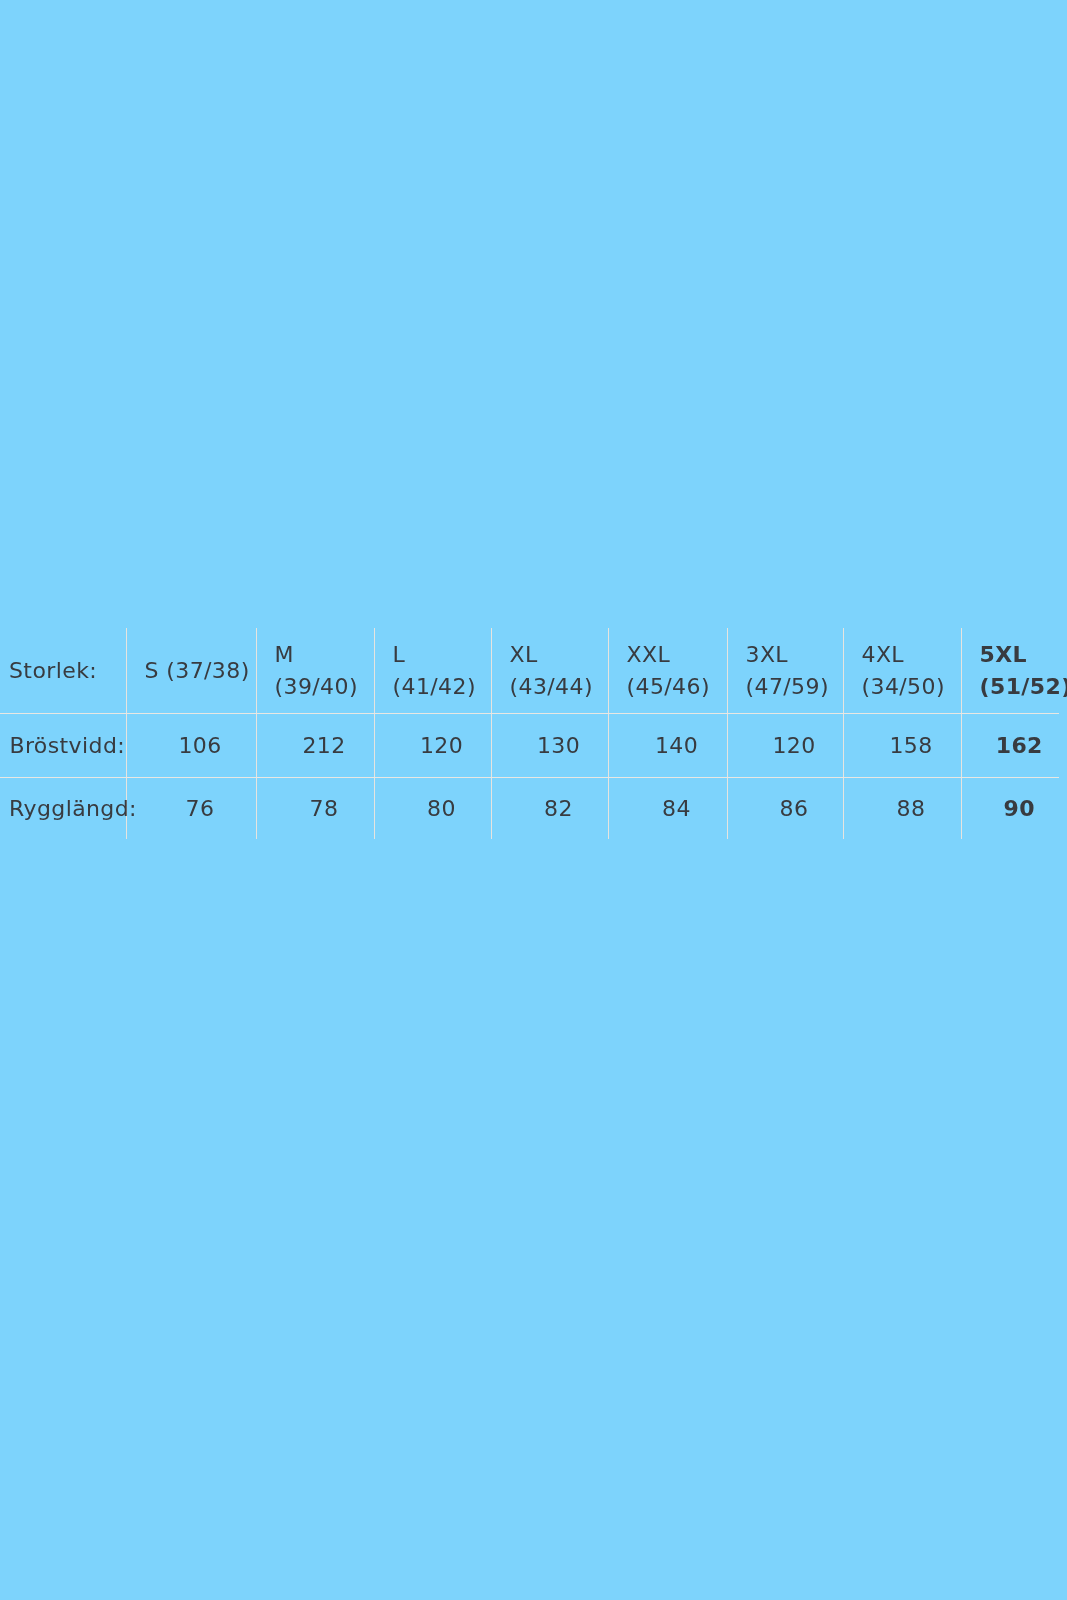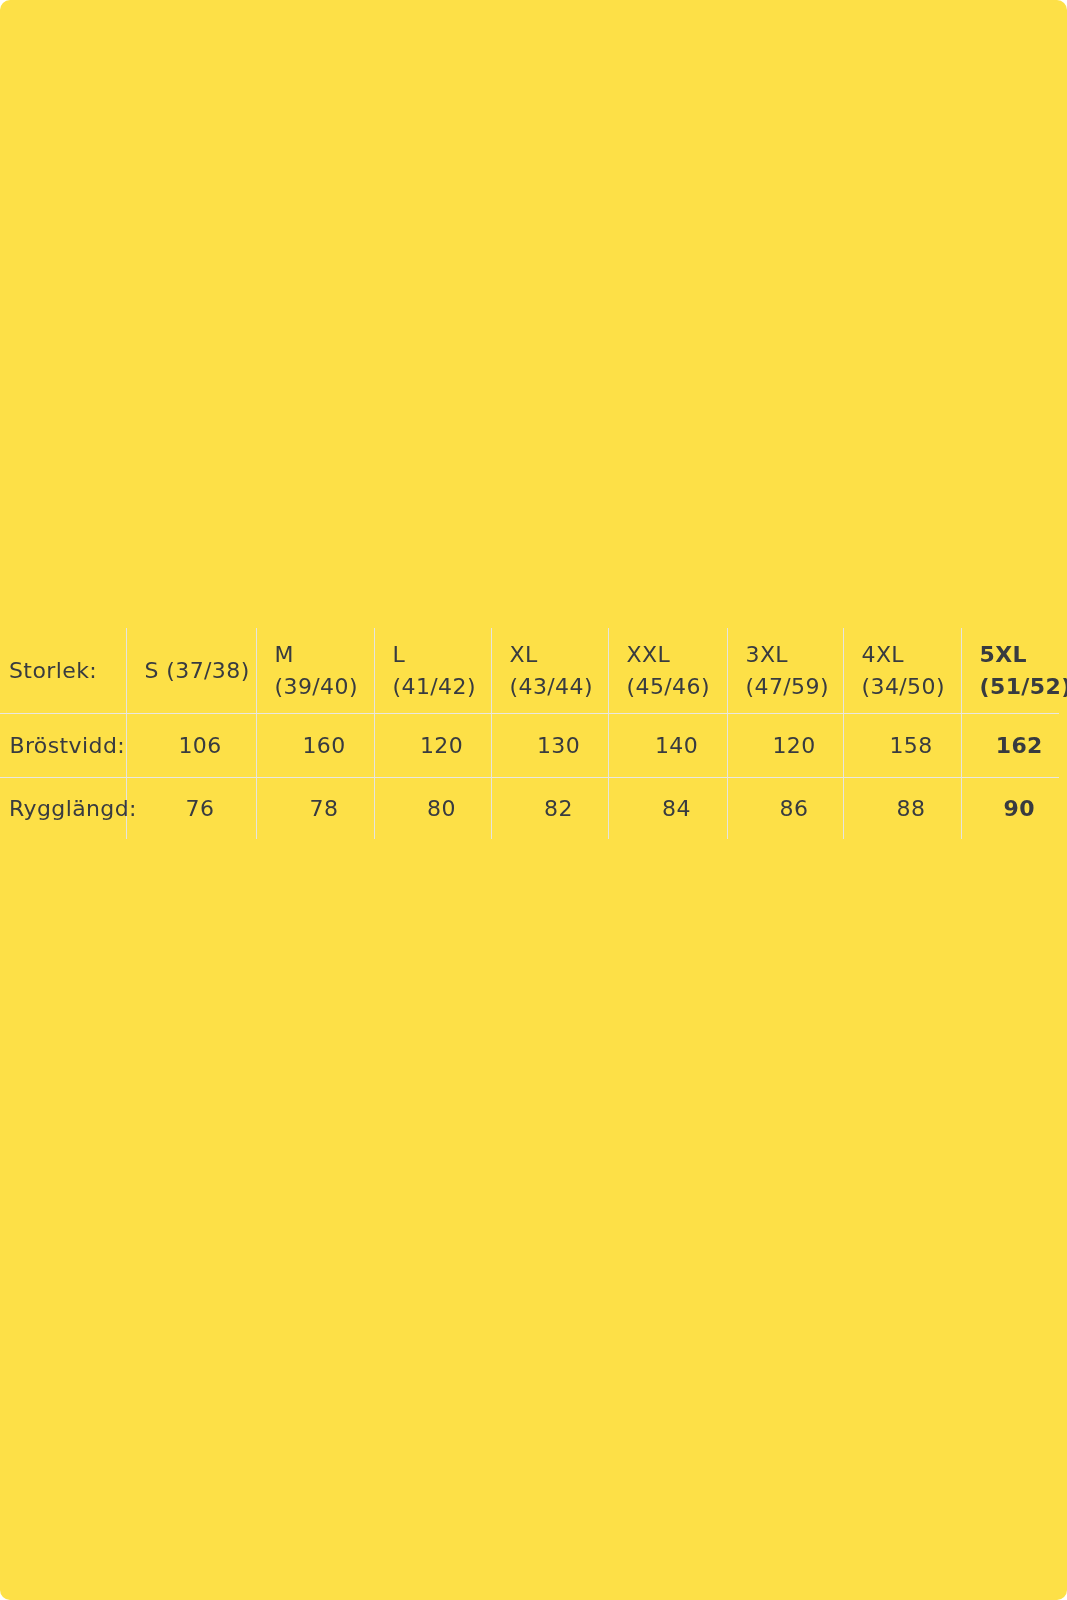--- a/index.html
+++ b/index.html
@@ -4,24 +4,23 @@
 <style>
   html, body {
     margin: 0;
     padding: 0;
     background: #ffffff;
   }
   .canvas {
     position: relative;
     width: 1067px;
     height: 1600px;
-    background: #fde047;
+    background: #7dd3fc;
     overflow: hidden;
     font-family: "DejaVu Sans", "Liberation Sans", sans-serif;
-    border-radius: 10px;
   }
   table.size-chart {
     position: absolute;
     top: 628px;
     left: 0;
     width: 1059px;
     border-collapse: collapse;
     table-layout: fixed;
   }
   table.size-chart td {
@@ -105,21 +104,21 @@
           </td>
         <td>
             <span class="hl">5XL</span>
             <span class="hl">(51/52)</span>
           </td>
       </tr>
 
       <tr class="data-row">
         <td class="label-cell">Bröstvidd:</td>
         <td>106</td>
-        <td>160</td>
+        <td>212</td>
         <td>120</td>
         <td>130</td>
         <td>140</td>
         <td>120</td>
         <td>158</td>
         <td>162</td>
       </tr>
 
 
 

